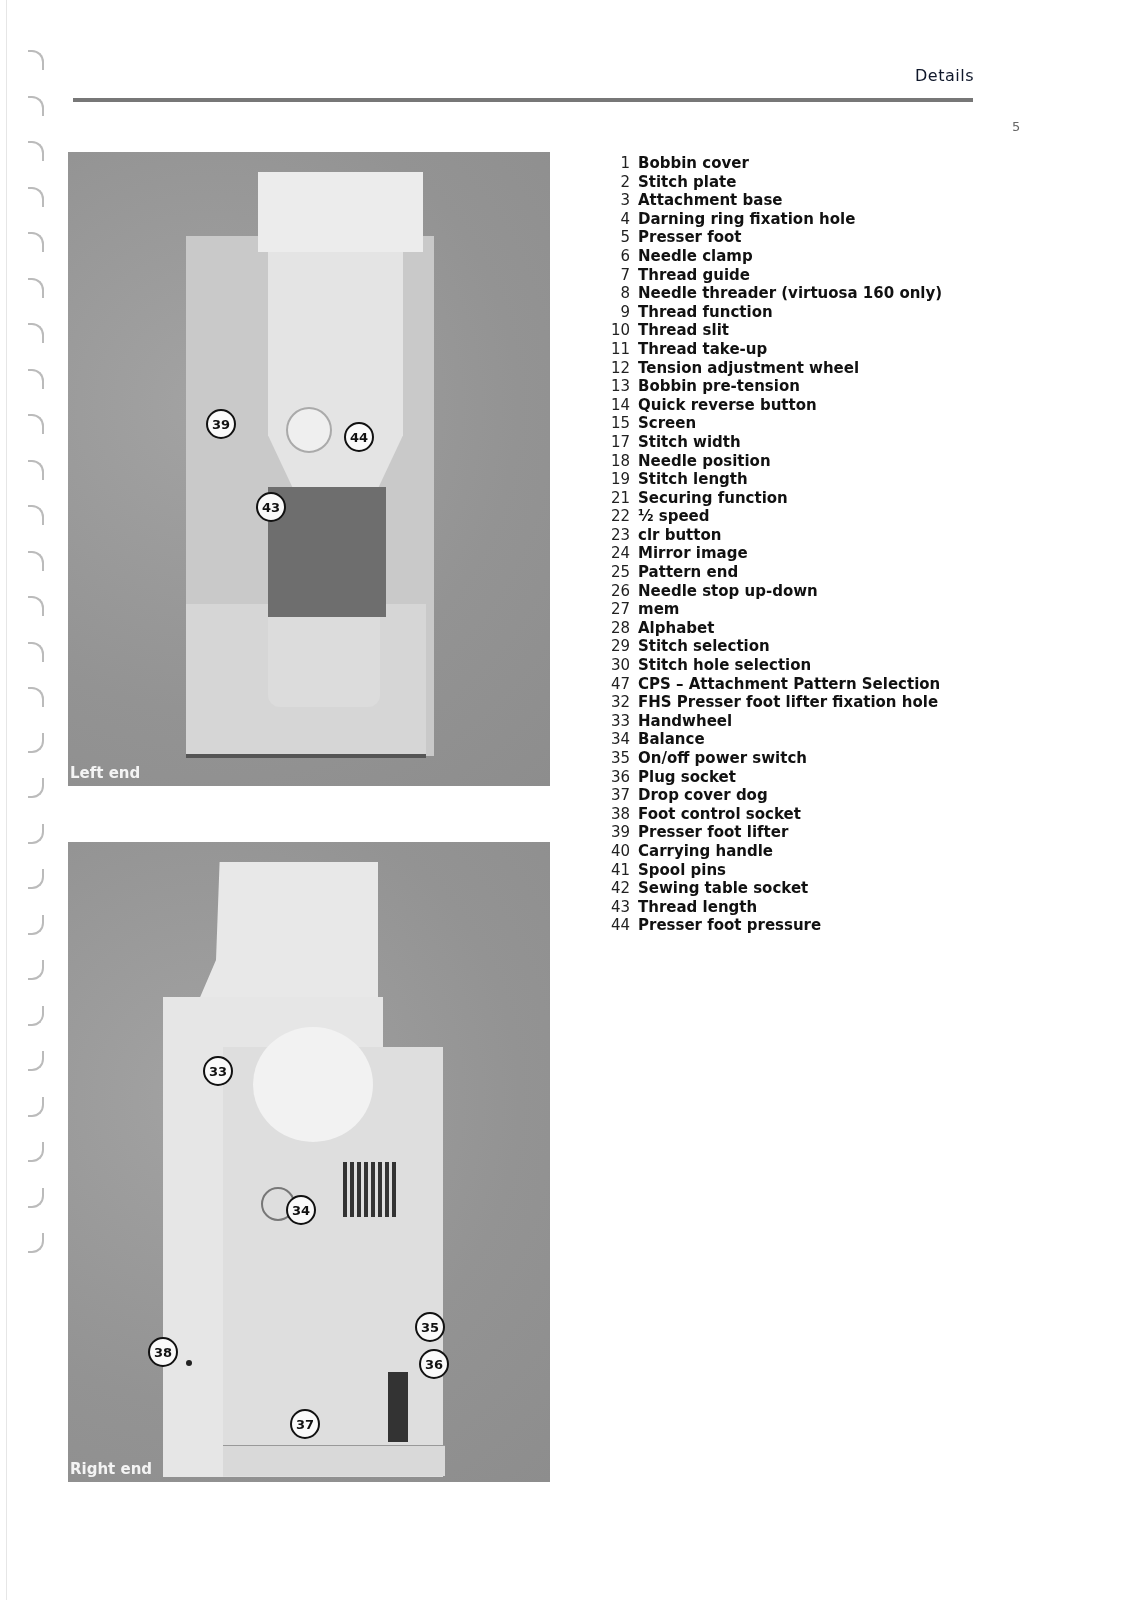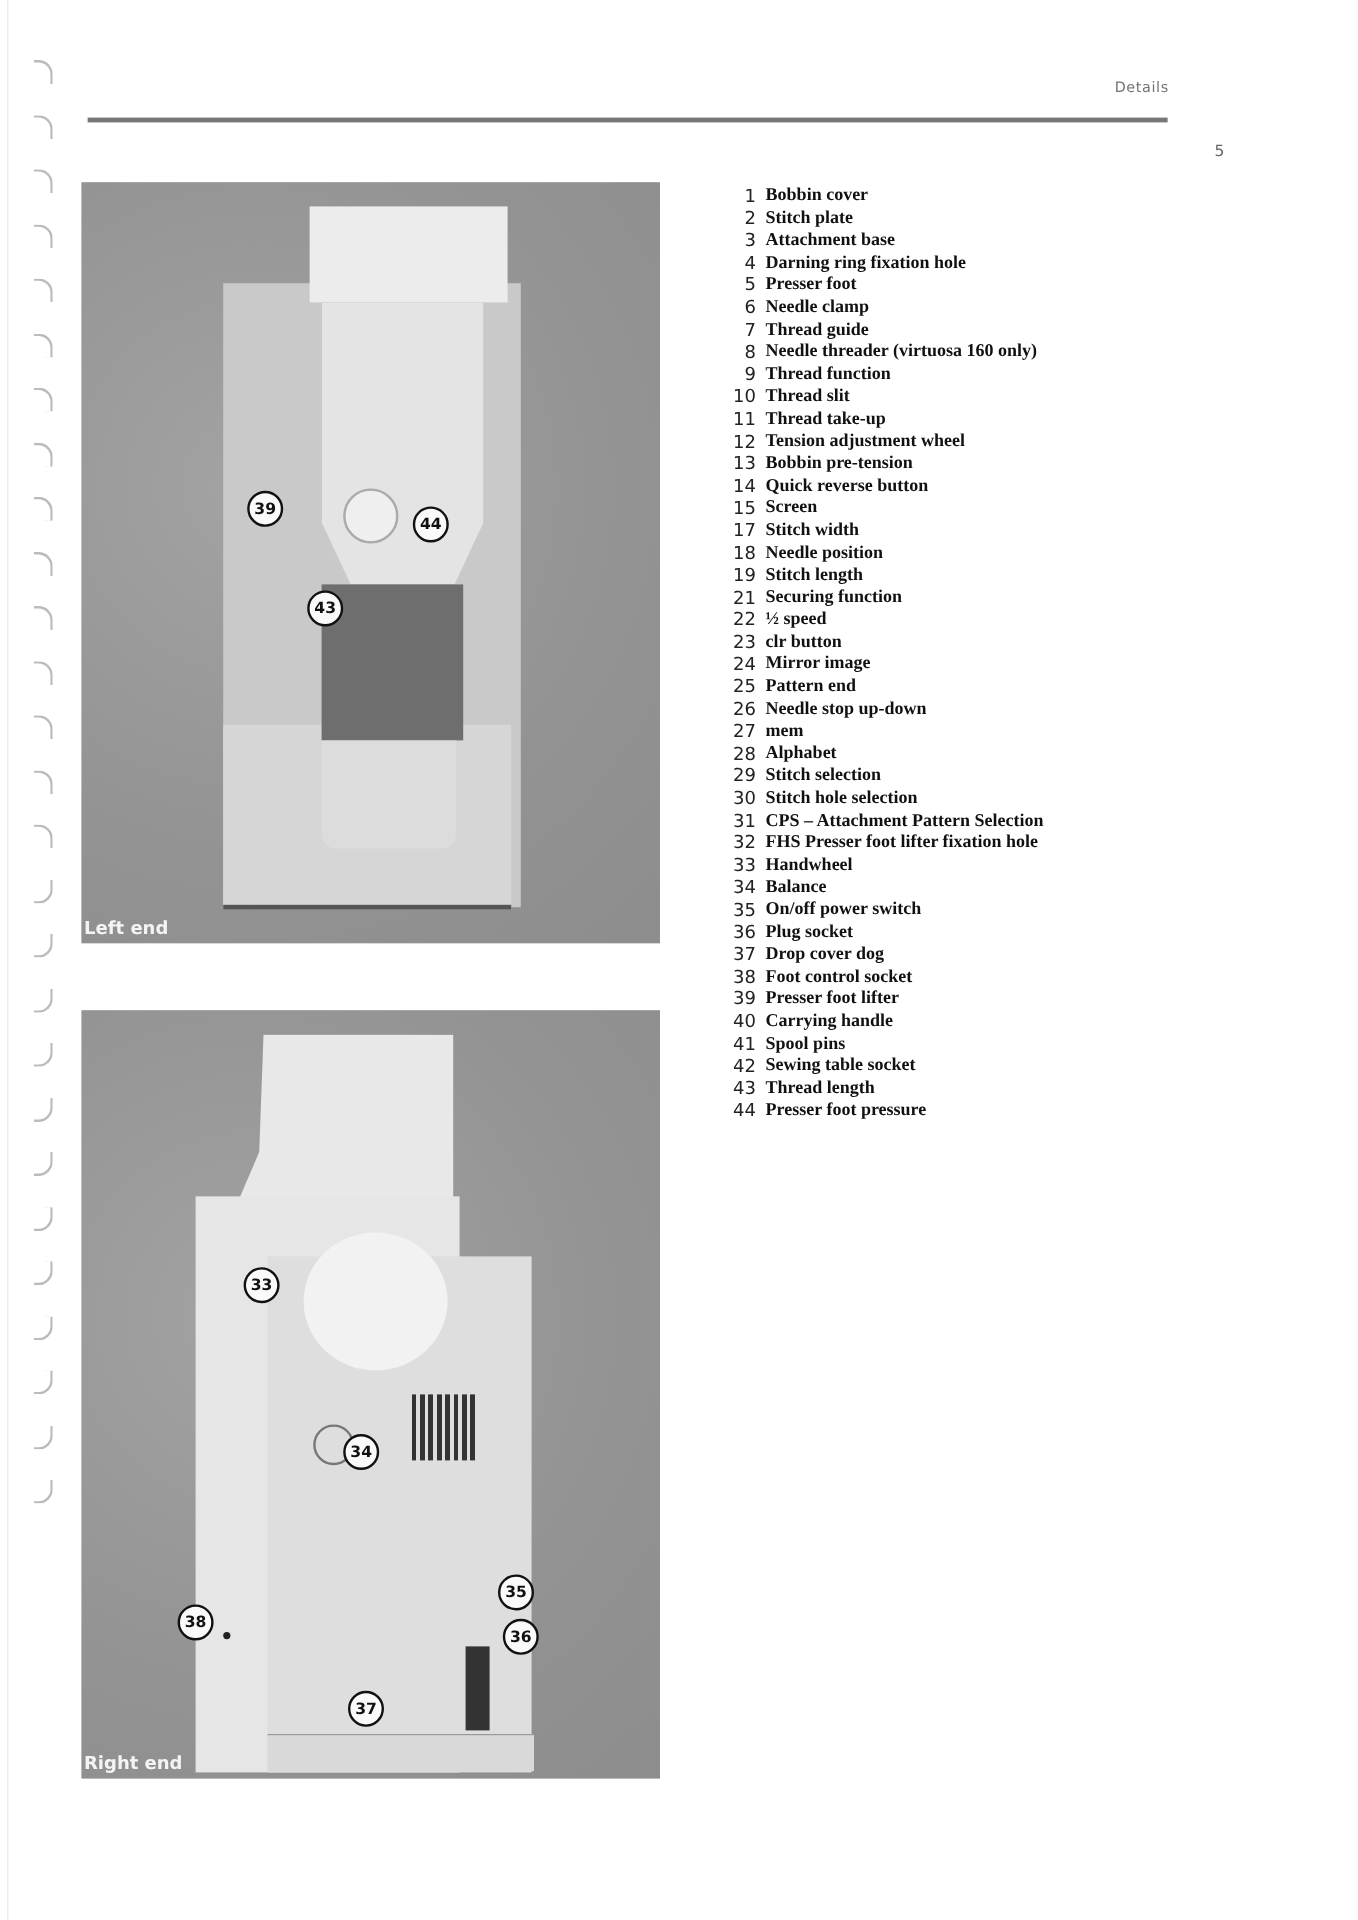--- a/index.html
+++ b/index.html
@@ -1,34 +1,34 @@
 <!DOCTYPE html>
 <html><head>
 <meta charset="utf-8">
 <style>
   html, body { margin:0; padding:0; }
   body { width:1132px; height:1600px; background:#fff; position:relative; overflow:hidden; font-family:"DejaVu Sans", sans-serif; color:#1a1a1a; }
   .binding { position:absolute; left:22px; top:50px; width:30px; }
   .ring { position:absolute; left:6px; width:14px; height:18px; border-top:2px solid #bbb; border-right:2px solid #bbb; border-radius:0 12px 0 0; }
   .ring.low { border-top:none; border-bottom:2px solid #bbb; border-radius:0 0 12px 0; }
   .margin-line { position:absolute; left:6px; top:0; width:1px; height:1600px; background:#e6e6e6; }
-  .header-title { position:absolute; right:158px; top:66px; font-size:12px; color:#737373; letter-spacing:0.5px; }
+  .header-title { position:absolute; right:158px; top:66px; font-size:16px; color:#0f172a; letter-spacing:0.5px; }
   .header-rule { position:absolute; left:73px; top:98px; width:900px; height:4px; background:#777; }
   .page-num { position:absolute; left:1012px; top:119px; font-size:13px; color:#666; }
   .photo { position:absolute; background:#9a9a9a; overflow:hidden;
     background-image: radial-gradient(circle at 30% 40%, #a3a3a3 0, #939393 60%, #8d8d8d 100%); }
   .photo-left { left:68px; top:152px; width:482px; height:634px; }
   .photo-right { left:68px; top:842px; width:482px; height:640px; }
   .photo-caption { position:absolute; left:2px; bottom:4px; color:#f4f4f4; font-weight:bold; font-size:15px; }
   .shape { position:absolute; }
   .callout { position:absolute; width:26px; height:26px; border:2px solid #111; border-radius:50%; background:#fafafa; font-size:13px; font-weight:bold; display:flex; align-items:center; justify-content:center; color:#111; }
   .legend { position:absolute; left:606px; top:154px; width:340px; }
   .legend-row { display:flex; font-size:15px; line-height:18.6px; }
   .legend-num { width:24px; text-align:right; padding-right:8px; font-weight:normal; color:#222; }
-  .legend-label { font-weight:bold; color:#111; white-space:pre-line;font-family:Liberation Serif, serif; }
+  .legend-label { font-weight:bold; color:#111; white-space:pre-line; }
 </style>
 </head>
 <body>
 
 <div class="margin-line"></div>
 <div class="binding" id="binding">
     <div class="ring" style="top: 0px;"></div>
     <div class="ring" style="top: 45.5px;"></div>
     <div class="ring" style="top: 91px;"></div>
     <div class="ring" style="top: 136.5px;"></div>
@@ -201,21 +201,21 @@
     </div>
     <div class="legend-row">
       <span class="legend-num">29</span>
       <span class="legend-label">Stitch selection</span>
     </div>
     <div class="legend-row">
       <span class="legend-num">30</span>
       <span class="legend-label">Stitch hole selection</span>
     </div>
     <div class="legend-row">
-      <span class="legend-num">31</span>
+      <span class="legend-num">47</span>
       <span class="legend-label">CPS – Attachment Pattern Selection</span>
     </div>
     <div class="legend-row">
       <span class="legend-num">32</span>
       <span class="legend-label">FHS Presser foot lifter fixation hole</span>
     </div>
     <div class="legend-row">
       <span class="legend-num">33</span>
       <span class="legend-label">Handwheel</span>
     </div>

